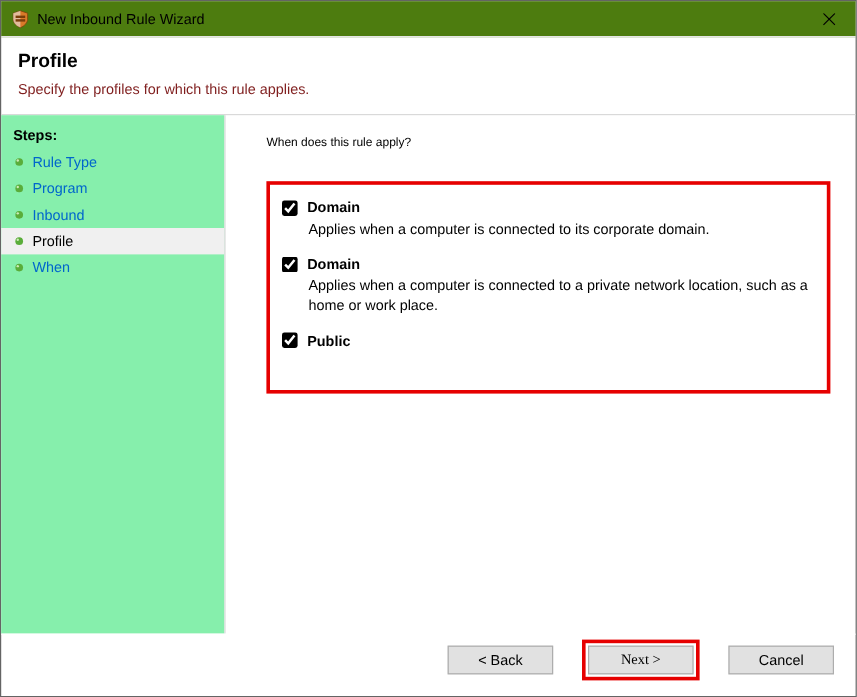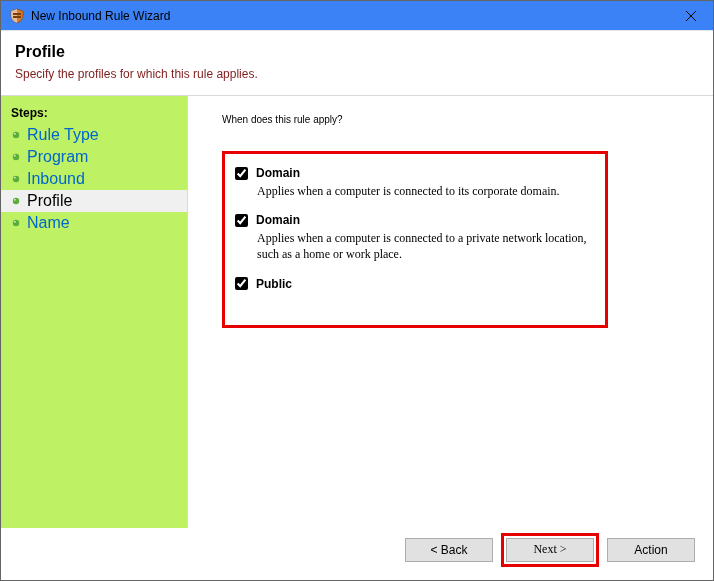--- a/index.html
+++ b/index.html
@@ -17,21 +17,21 @@
     background: #fff;
     display: flex;
     flex-direction: column;
     position: relative;
   }
   .titlebar {
     height: 30px;
     display: flex;
     align-items: center;
     padding: 0 0 0 8px;
-    background: #3b82f6;
+    background: #4d7c0f;
     border-bottom: 1px solid #e5e5e5;
   }
   .titlebar .icon-wrap {
     width: 16px; height: 16px;
     margin-right: 6px;
     display: inline-flex; align-items:center; justify-content:center;
   }
   .titlebar .title { font-size: 12px; color:#000; flex:1; }
   .titlebar .close {
     width: 45px; height: 29px;
@@ -52,21 +52,21 @@
     color: #7f1d1d;
   }
   .divider { height:1px; background:#d9d9d9; }
   .body {
     display: flex;
     flex: 1;
     min-height: 0;
   }
   .sidebar {
     width: 186px;
-    background: #bef264;
+    background: #86efac;
     padding: 8px 0 0 0;
   }
   .sidebar .steps-label {
     font-weight: 700;
     font-size: 12px;
     padding: 2px 8px 4px 10px;
     color:#000;
   }
   .step {
     display:flex;
@@ -75,38 +75,38 @@
     padding: 0 8px 0 10px;
     gap: 6px;
     cursor: pointer;
   }
   .step .bullet {
     width: 10px; height:10px;
     display:inline-flex; align-items:center; justify-content:center;
   }
   .step .label {
     color: #0066cc;
-    font-size: 16px;
+    font-size: 12px;
   }
   .step.current { background: #f0f0f0; }
   .step.current .label { color:#000; }
   .content {
     flex:1;
     padding: 18px 20px 0 34px;
     position: relative;
   }
   .content .question {
     font-size: 10px;
     margin-bottom: 26px;
     color:#000;
   }
   .highlight-box {
     border: 3px solid #e60000;
     padding: 12px 10px 18px 10px;
-    width: 386px;
+    width: 470px;
   }
   .opt {
     margin-bottom: 14px;
   }
   .opt:last-child { margin-bottom: 16px; }
   .opt .row {
     display:flex;
     align-items:center;
     gap: 8px;
   }
@@ -119,30 +119,29 @@
     font-weight: 700;
     font-size: 12px;
   }
   .opt .desc {
     font-size: 12px;
     color:#000;
     margin-left: 22px;
     margin-top: 3px;
     line-height: 1.35;
     max-width: 420px;
-    font-family: Liberation Serif, serif;
   }
   .footer {
     height: 52px;
     border-top: 1px solid #fff;
     display:flex;
     align-items:center;
     justify-content:flex-end;
     padding: 0 18px 10px 0;
-    gap: 8px;
+    gap: 24px;
   }
   button.win {
     width: 88px;
     height: 24px;
     font-size: 12px;
     font-family: inherit;
     background: #e1e1e1;
     border: 1px solid #adadad;
     color:#000;
     cursor: pointer;
@@ -234,21 +233,21 @@
         <span class="label">Profile</span>
       </div>
 
       <div class="step">
         <span class="bullet">
           <svg width="8" height="8" viewBox="0 0 8 8">
               <circle cx="4" cy="4" r="3.2" fill="#5aad3a"></circle>
               <circle cx="2.8" cy="2.8" r="1" fill="#cdeab8"></circle>
             </svg>
         </span>
-        <span class="label">Name</span>
+        <span class="label">When</span>
       </div>
     </div>
 
     <div class="vline"></div>
 
     <div class="content">
       <div class="question">When does this rule apply?</div>
 
       <div class="highlight-box">
 
@@ -277,16 +276,16 @@
 
       </div>
     </div>
   </div>
 
   <div class="footer">
     <button class="win">&lt; Back</button>
     <span class="next-highlight">
       <button class="win">Next &gt;</button>
     </span>
-    <button class="win">Action</button>
+    <button class="win">Cancel</button>
   </div>
 
 </div>
 
 </body></html>

